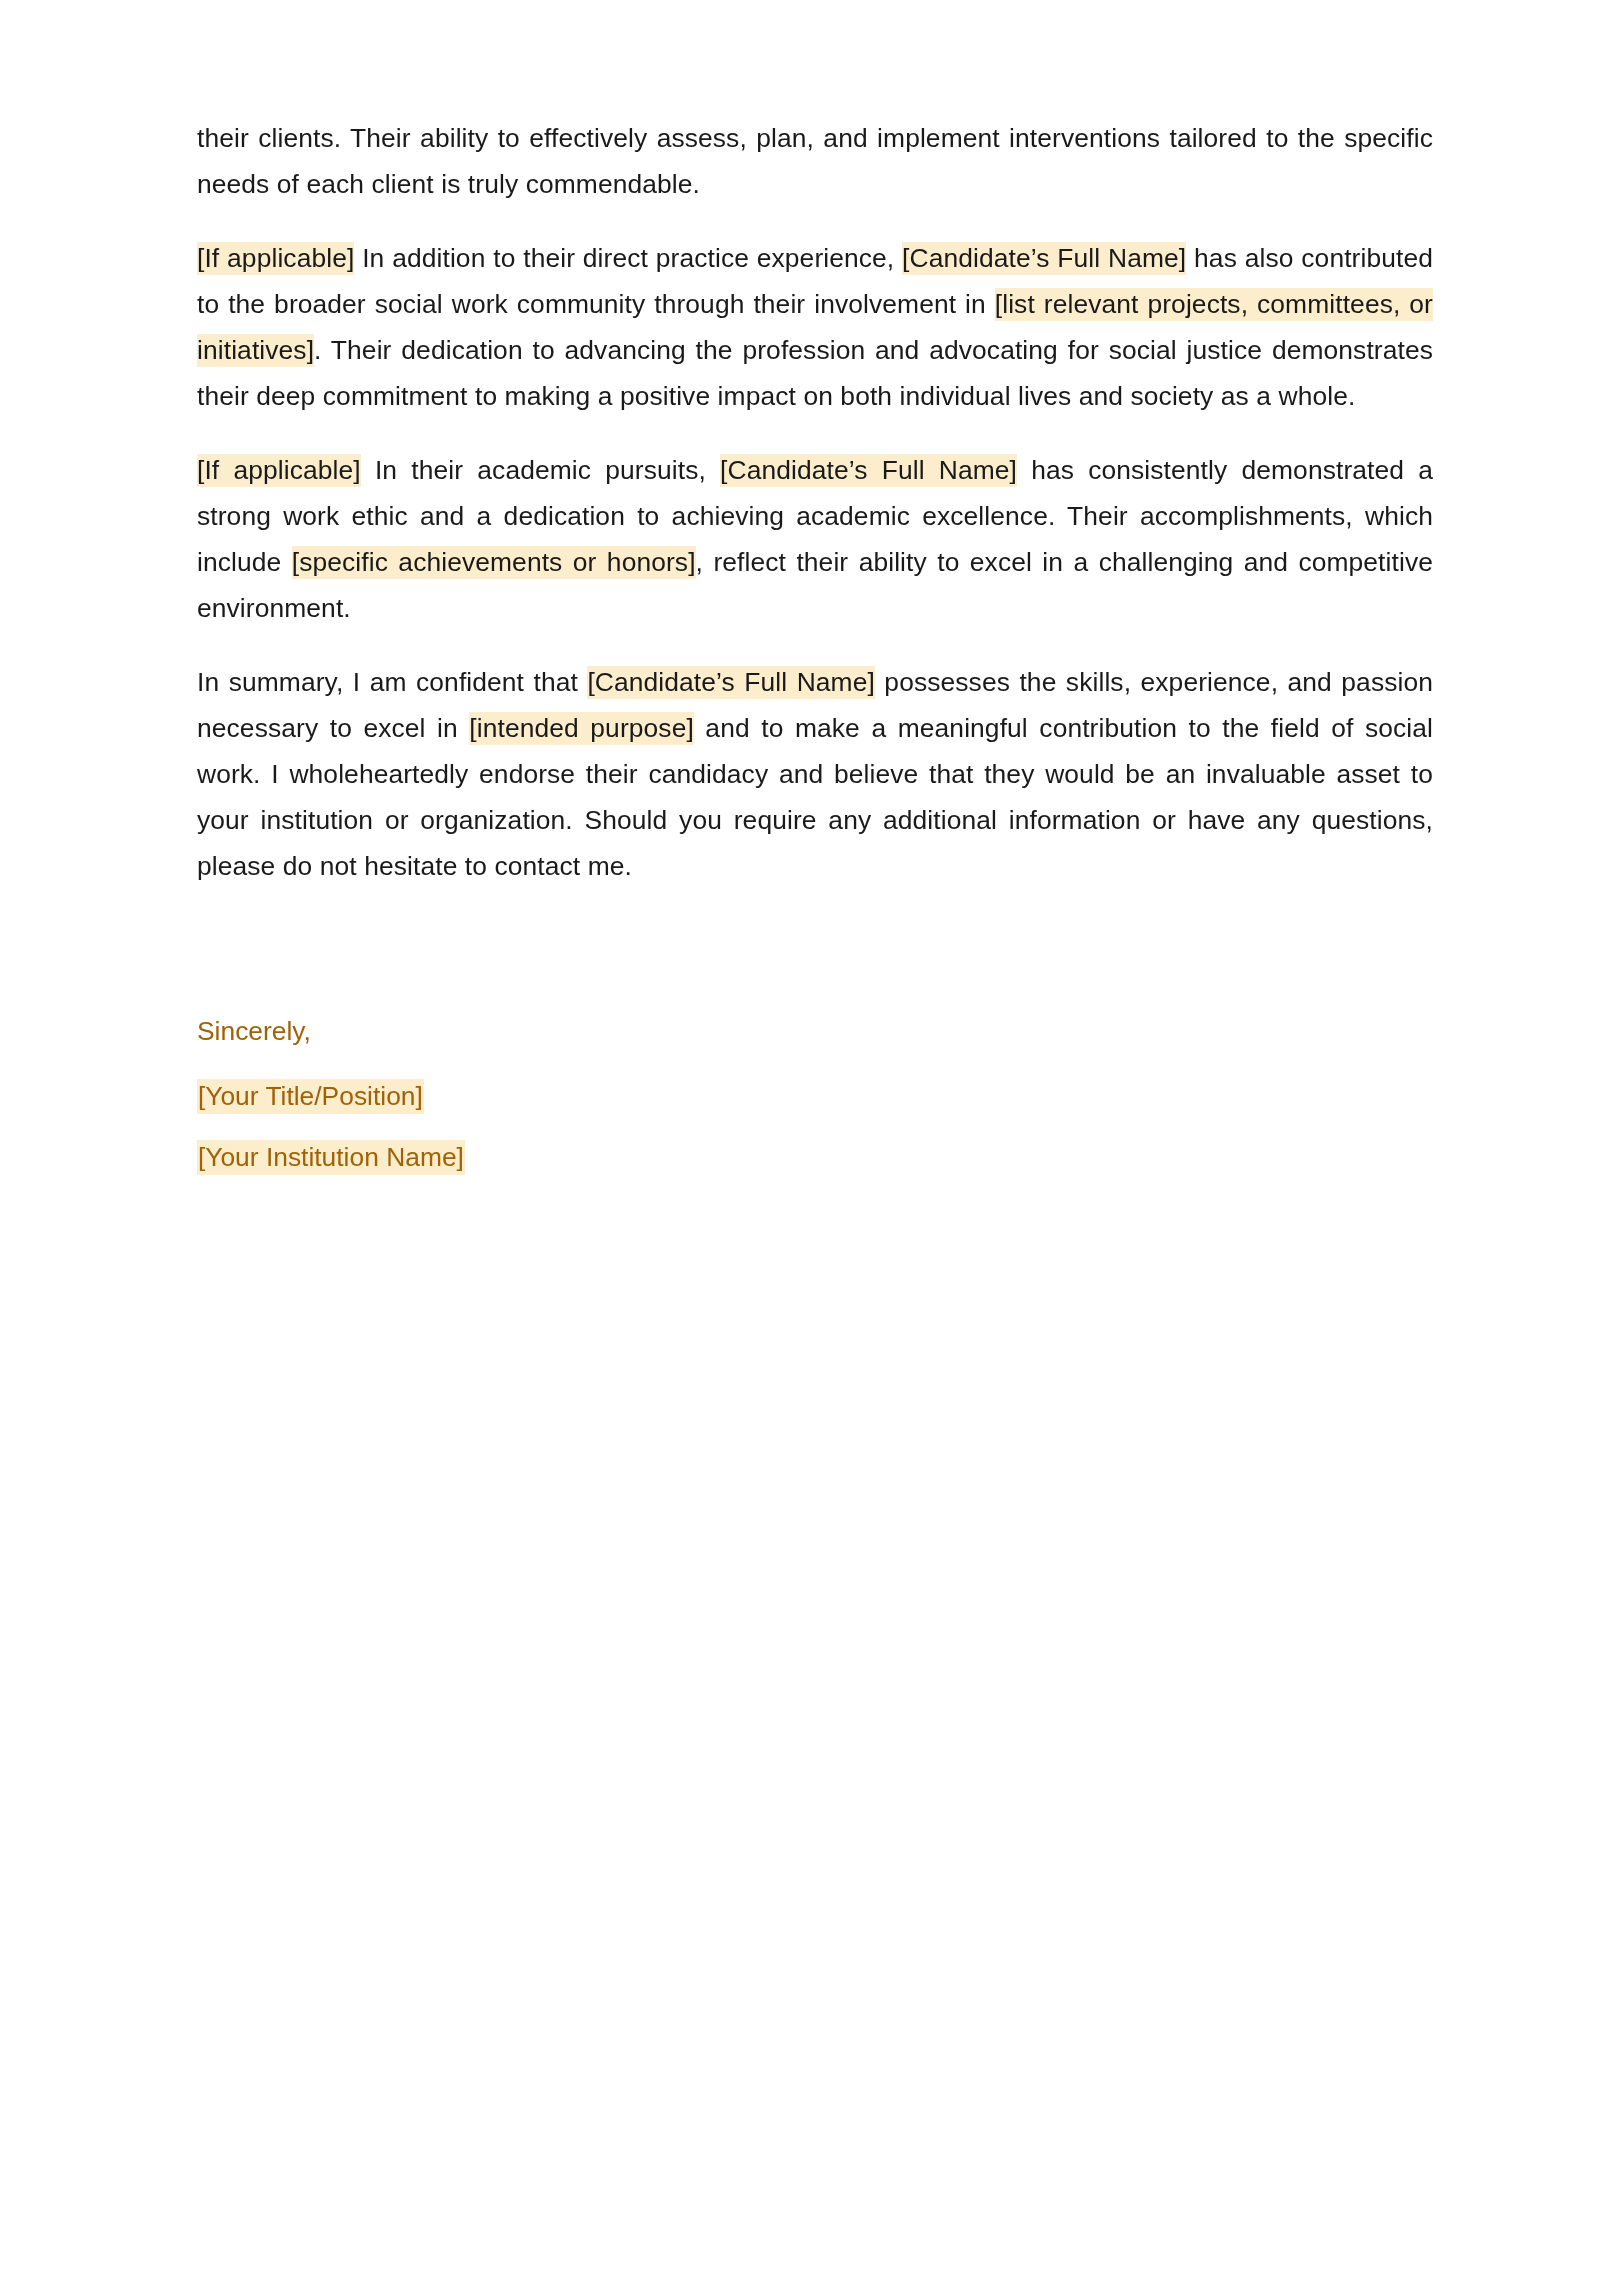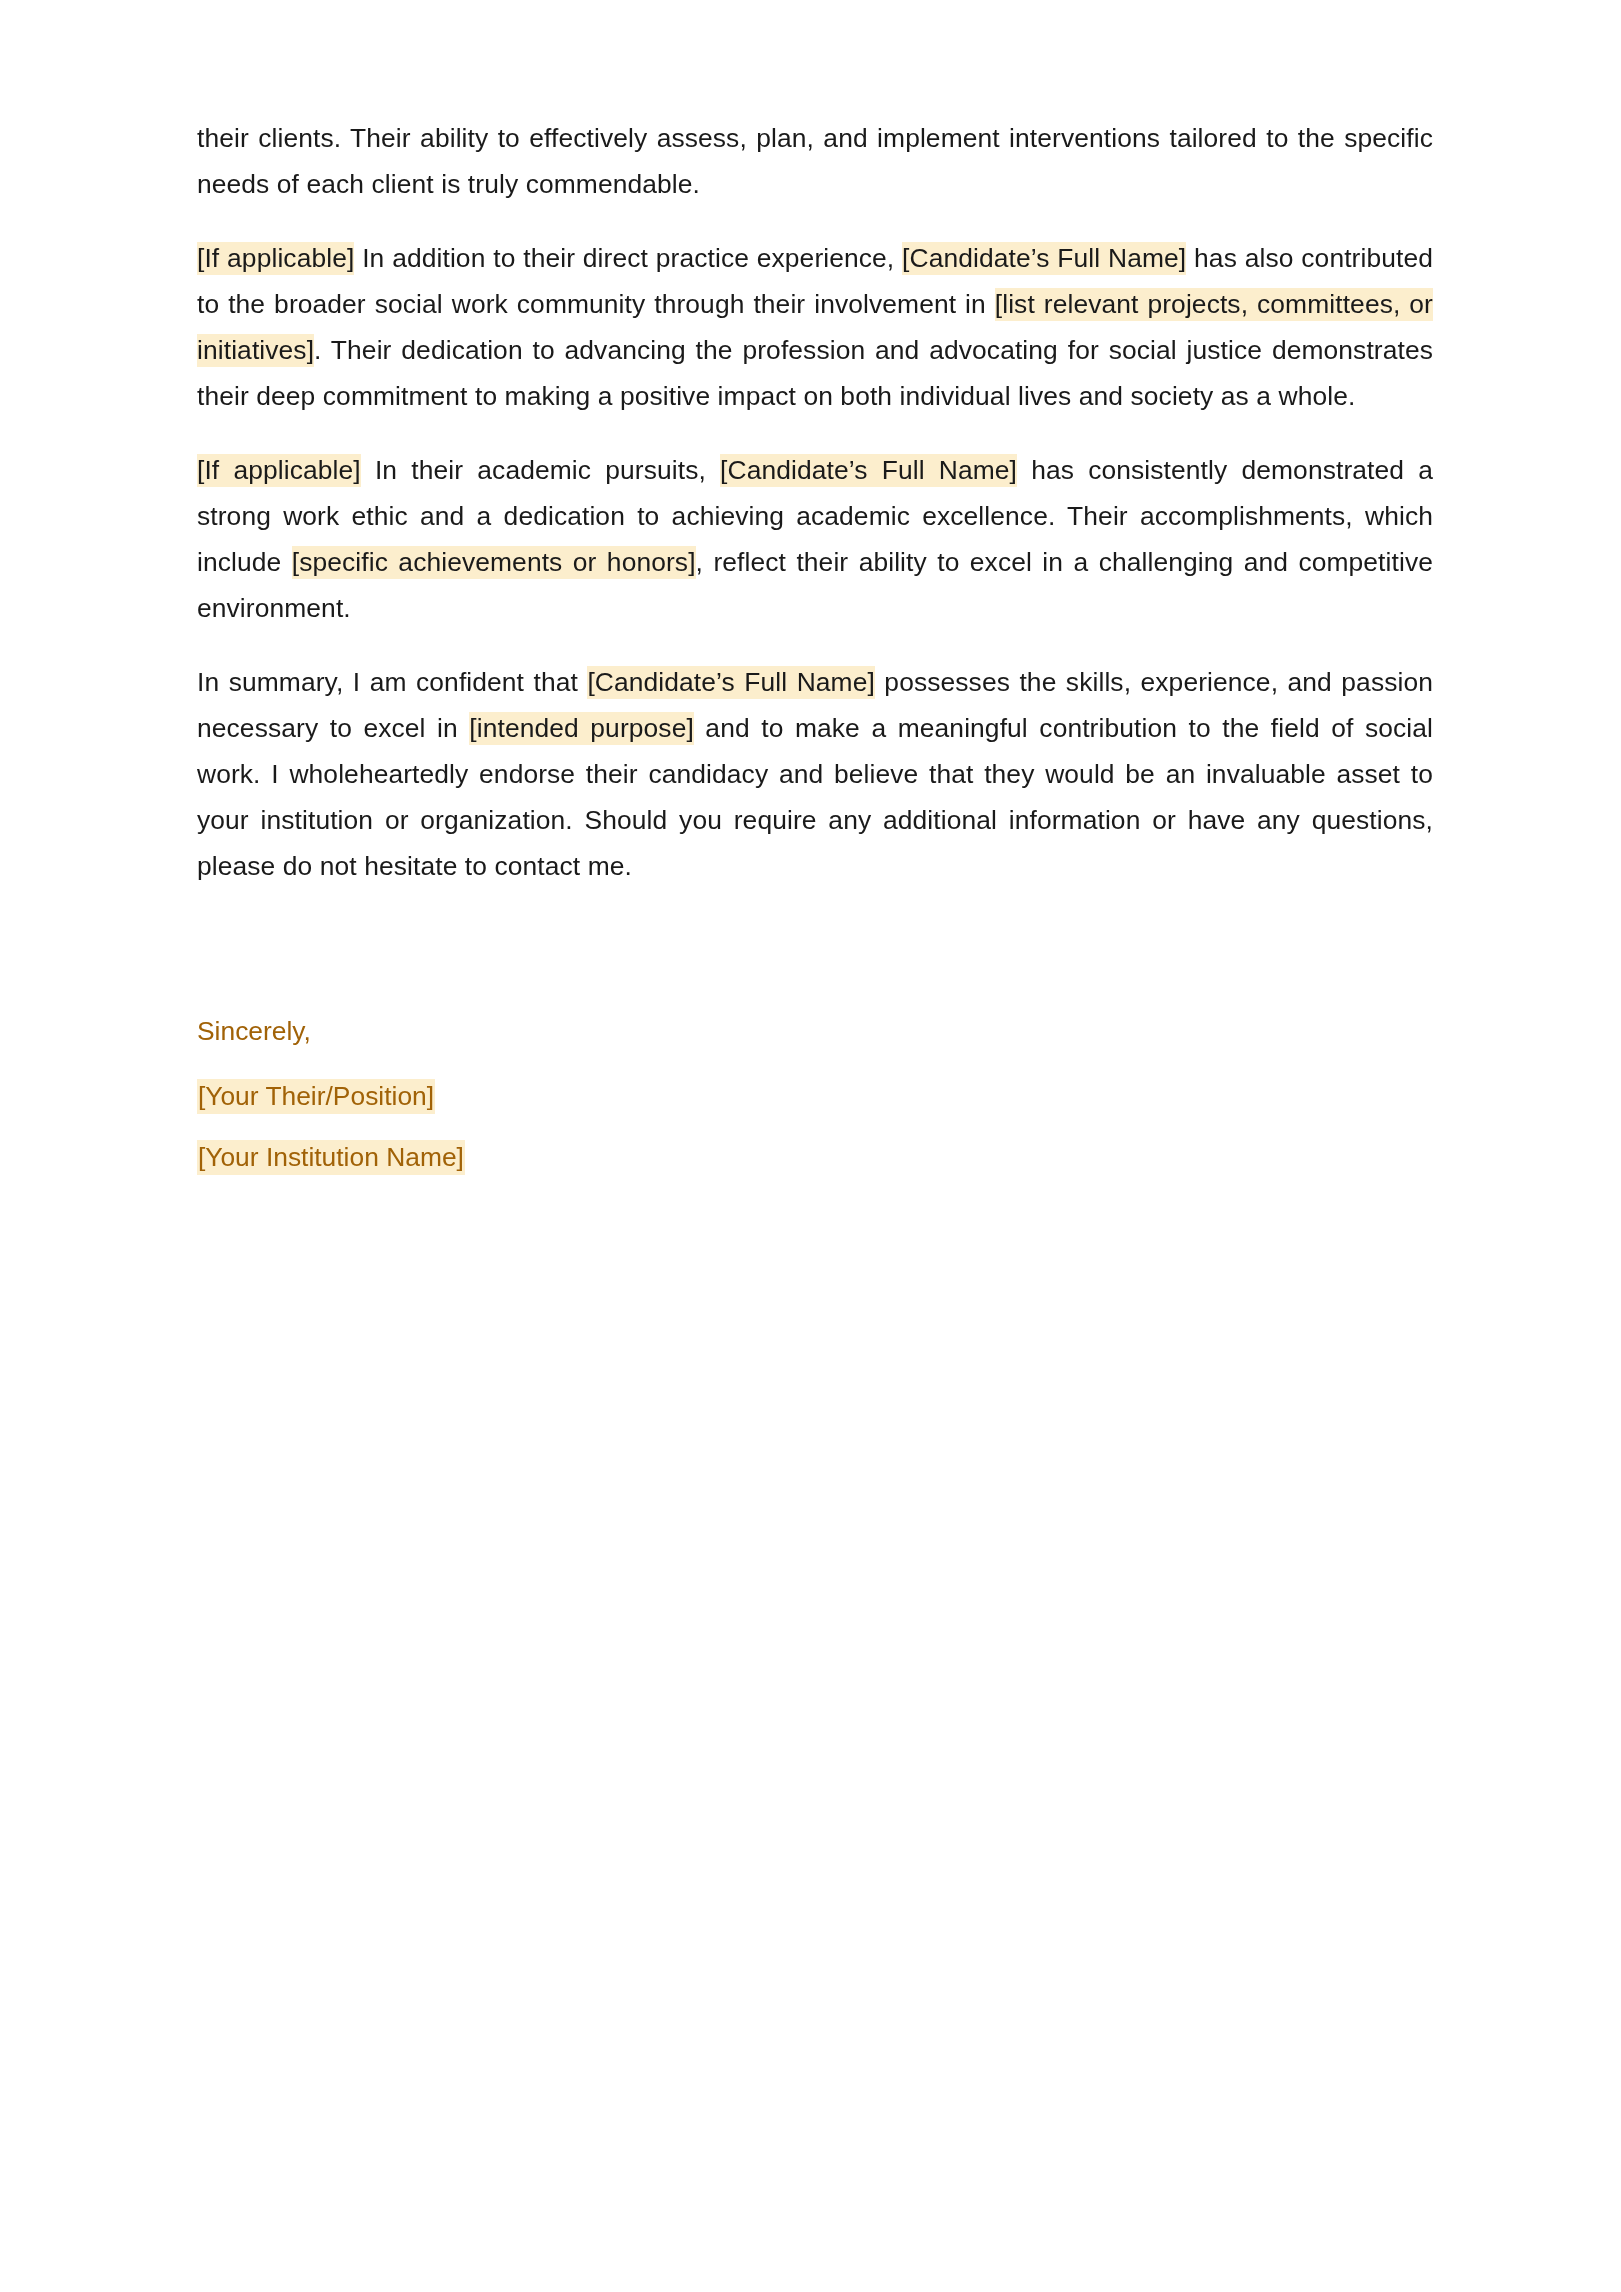--- a/index.html
+++ b/index.html
@@ -84,20 +84,20 @@
     <p class="para"><span class="hl">[If applicable]</span><span> In addition to their direct practice experience, </span><span class="hl">[Candidate’s Full Name]</span><span> has also contributed to the broader social work community through their involvement in </span><span class="hl">[list relevant projects, committees, or initiatives]</span><span>. Their dedication to advancing the profession and advocating for social justice demonstrates their deep commitment to making a positive impact on both individual lives and society as a whole.</span></p>
 
     <p class="para"><span class="hl">[If applicable]</span><span> In their academic pursuits, </span><span class="hl">[Candidate’s Full Name]</span><span> has consistently demonstrated a strong work ethic and a dedication to achieving academic excellence. Their accomplishments, which include </span><span class="hl">[specific achievements or honors]</span><span>, reflect their ability to excel in a challenging and competitive environment.</span></p>
 
     <p class="para last-of-body"><span>In summary, I am confident that </span><span class="hl">[Candidate’s Full Name]</span><span> possesses the skills, experience, and passion necessary to excel in </span><span class="hl">[intended purpose]</span><span> and to make a meaningful contribution to the field of social work. I wholeheartedly endorse their candidacy and believe that they would be an invaluable asset to your institution or organization. Should you require any additional information or have any questions, please do not hesitate to contact me.</span></p>
 
   </div>
 
   <div class="sign-block">
     <div class="sign-line closing">Sincerely,</div>
-    <div class="sign-line"><span class="hl">[Your Their/Position]</span></div>
+    <div class="sign-line"><span class="hl">[Your Title/Position]</span></div>
     <div class="sign-line"><span class="hl">[Your Institution Name]</span></div>
   </div>
 
   <div class="footer"><span>© highfile.com</span></div>
 
 </div>
 
 
 </body></html>

